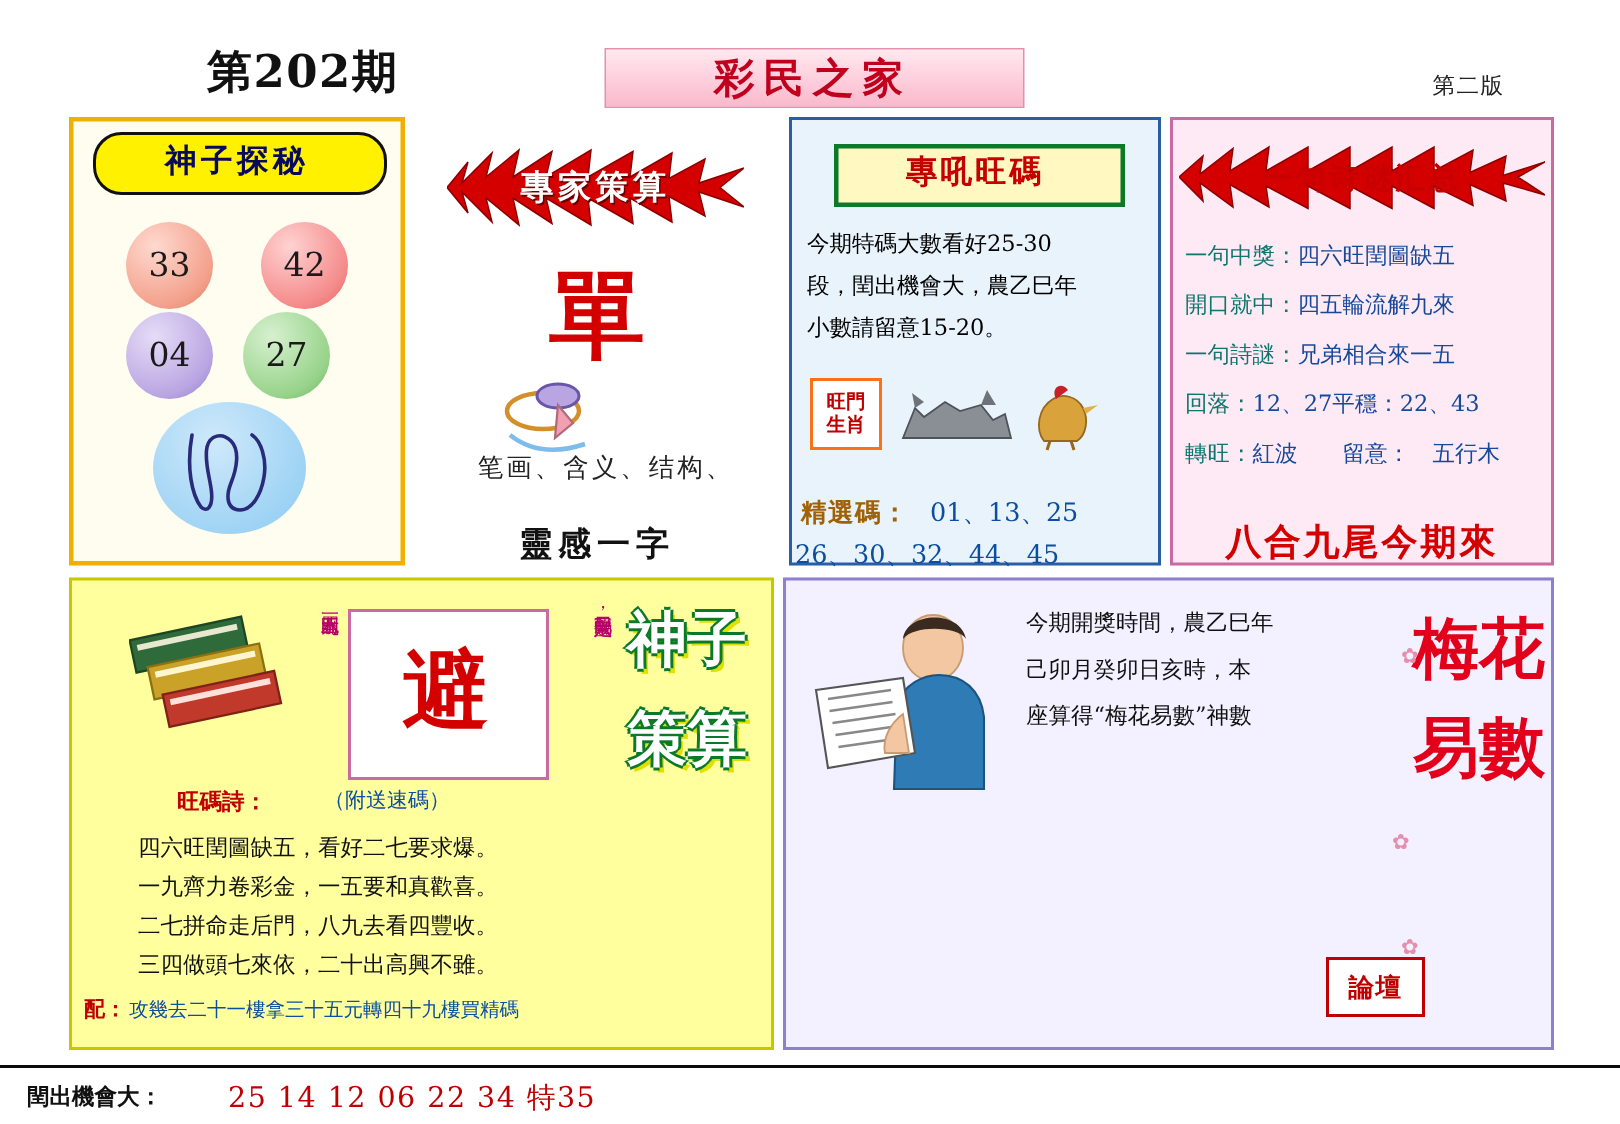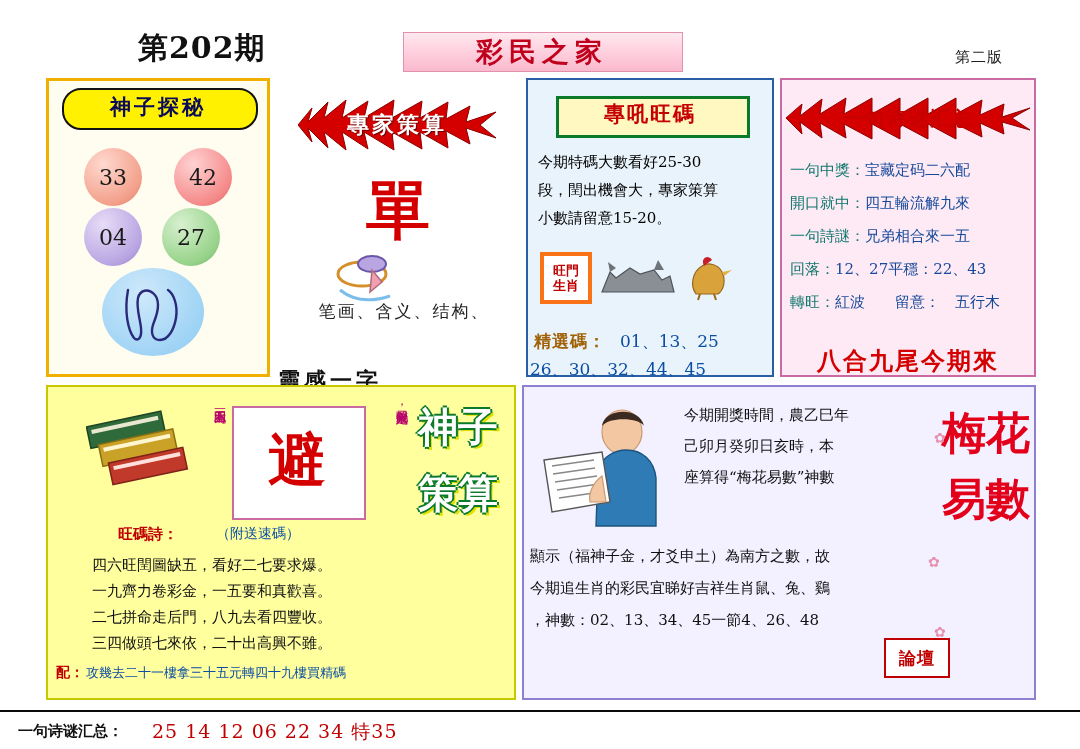--- a/index.html
+++ b/index.html
@@ -67,39 +67,39 @@
       font-size:22px;font-weight:bold;color:#ffffff;letter-spacing:3px;
       font-family:Liberation Serif, serif;
       text-shadow:1px 1px 0 #6a0000;}
   .bigword{position:absolute;left:278px;top:168px;width:240px;height:84px;
       display:flex;align-items:center;justify-content:center;
       font-size:64px;font-weight:bold;color:#d40000;
       font-family:"DejaVu Serif","Liberation Serif",serif;}
   .p2-line1{position:absolute;left:278px;top:300px;width:252px;
       font-size:17px;color:#222;letter-spacing:2px;text-align:center;
       font-family:"DejaVu Serif","Liberation Serif",serif;}
-  .p2-line2{position:absolute;left:278px;top:366px;width:240px;
-      font-size:22px;font-weight:bold;color:#111;letter-spacing:4px;text-align:left;
+  .p2-line2{position:absolute;left:278px;top:348px;width:240px;
+      font-size:22px;font-weight:bold;color:#111;letter-spacing:4px;text-align:center;
       font-family:"DejaVu Serif","Liberation Serif",serif;}
   .p2-art{position:absolute;left:320px;top:240px;width:110px;height:76px;}
 
   
   .p3{left:526px;top:78px;width:248px;height:299px;
       background:#e9f3fb;border:2px solid #2a5fa5;}
   .p3-title-wrap{position:absolute;left:556px;top:96px;width:188px;height:36px;
       background:#fff8c0;border:3px solid #0a7a2a;}
   .p3-title{position:absolute;left:556px;top:96px;width:188px;height:36px;
       display:flex;align-items:center;justify-content:center;
       font-size:21px;font-weight:bold;color:#c50000;letter-spacing:2px;
       font-family:"DejaVu Serif","Liberation Serif",serif;}
   .p3-body{position:absolute;left:538px;top:148px;width:226px;
       font-size:15px;color:#000000;line-height:28px;
       font-family:"DejaVu Serif","Liberation Serif",serif;}
   .p3-badge{position:absolute;left:540px;top:252px;width:44px;height:44px;
-      background:#fff;border:4px solid #f97316;
+      background:#fff;border:2px solid #f97316;
       display:flex;flex-direction:column;align-items:center;justify-content:center;
       font-size:13px;color:#c00000;line-height:15px;font-weight:bold;
       font-family:"DejaVu Serif","Liberation Serif",serif;}
   .p3-animals{position:absolute;left:596px;top:246px;width:160px;height:56px;}
   .p3-sel-label{position:absolute;left:534px;top:330px;
       font-size:17px;font-weight:bold;color:#a16207;letter-spacing:1px;
       font-family:"DejaVu Serif","Liberation Serif",serif;}
   .p3-sel-1{position:absolute;left:620px;top:330px;
       font-size:17px;color:#0b4ea2;font-family:"DejaVu Serif","Liberation Serif",serif;}
   .p3-sel-2{position:absolute;left:530px;top:358px;
@@ -228,21 +228,21 @@
     <path d="M20 50 Q40 66 70 56" fill="none" stroke="#7dbdea" stroke-width="3"></path>
   </svg>
   <div class="p2-line1">笔画、含义、结构、</div>
   <div class="p2-line2">靈感一字</div>
 
   <div class="panel p3"></div>
   <div class="p3-title-wrap"></div>
   <div class="p3-title">專吼旺碼</div>
   <div class="p3-body">
     <div>今期特碼大數看好25-30</div>
-    <div>段，閏出機會大，專家策算</div>
+    <div>段，閏出機會大，農乙巳年</div>
     <div>小數請留意15-20。</div>
   </div>
   <div class="p3-badge">
     <span>旺門</span>
     <span>生肖</span>
   </div>
   <svg class="p3-animals" viewBox="0 0 160 56">
     <path d="M6 46 L14 26 L20 32 L34 22 L44 28 L58 24 L66 34 L74 30 L78 46 Z" fill="#8a8f96" stroke="#4e535a" stroke-width="1.2"></path>
     <path d="M14 26 L12 16 L20 22 Z" fill="#6e737a"></path>
     <path d="M58 24 L62 14 L68 24 Z" fill="#6e737a"></path>
@@ -256,21 +256,21 @@
   <div class="p3-sel-2">26、30、32、44、45</div>
 
   <div class="panel p4"></div>
   <svg class="burst4" viewBox="0 0 244 44">
     <polygon points="0,22 16,8 14,20 36,3 34,18 60,2 58,18 86,2 86,18 114,2 114,18 142,2 142,18 170,2 170,18 196,4 194,19 218,8 216,21 244,12
                      226,22 244,34 216,26 218,38 194,27 196,41 170,28 170,43 142,28 142,43 114,28 114,43 86,28 86,43 58,28 60,42 34,27 36,42 14,26 16,38" fill="#d40000" stroke="#8c0000" stroke-width="1"></polygon>
   </svg>
   <div class="burst4-text">一句诗谜汇总</div>
   <div class="p4-rows">
     <div>
-      <span class="k">一句中獎：</span><span>宝藏定码二六配</span>
+      <span class="k">一句中獎：</span><span>四六旺閏圖缺五</span>
     </div>
     <div>
       <span class="k">開口就中：</span><span>四五輪流解九來</span>
     </div>
     <div>
       <span class="k">一句詩謎：</span><span>兄弟相合來一五</span>
     </div>
     <div>
       <span class="k">回落：</span><span>12、27平穩：22、43</span>
     </div>
@@ -315,28 +315,23 @@
     <path d="M62 72 C66 58 80 52 90 52 C106 52 118 62 120 80 L120 128 L60 128 Z" fill="#2f7bb5" stroke="#1d547e" stroke-width="1.4"></path>
     <path d="M8 62 L66 54 L74 104 L16 114 Z" fill="#ffffff" stroke="#555" stroke-width="1.4"></path>
     <path d="M16 68 L58 62 M17 76 L59 70 M19 84 L61 78 M21 92 L63 86 M23 100 L65 94" stroke="#888" stroke-width="1.6"></path>
     <path d="M66 78 C58 84 52 94 54 104 L70 104 Z" fill="#f3c7a2" stroke="#c99a72" stroke-width="1.2"></path>
   </svg>
   <div class="p6-top">
     <div>今期開獎時間，農乙巳年</div>
     <div>己卯月癸卯日亥時，本</div>
     <div>座算得“梅花易數”神數</div>
   </div>
-  <div class="p6-body">
-    <div>顯示（福神子金，才爻申土）為南方之數，故</div>
-    <div>今期追生肖的彩民宜睇好吉祥生肖鼠、兔、鷄</div>
-    <div>，神數：02、13、34、45一節4、26、48</div>
-  </div>
   <div class="p6-bigvert">梅花易數</div>
   <span class="blossom" style="left:934px;top:430px;">✿</span>
   <span class="blossom" style="left:928px;top:554px;">✿</span>
   <span class="blossom" style="left:934px;top:624px;">✿</span>
   <div class="p6-stamp">論壇</div>
 
   <div class="foot-line"></div>
-  <div class="foot-label">一句诗谜汇总：</div>
+  <div class="foot-label">閏出機會大：</div>
   <div class="foot-nums">25 14 12 06 22 34 特35</div>
 
 </div>
 
 </body></html>

